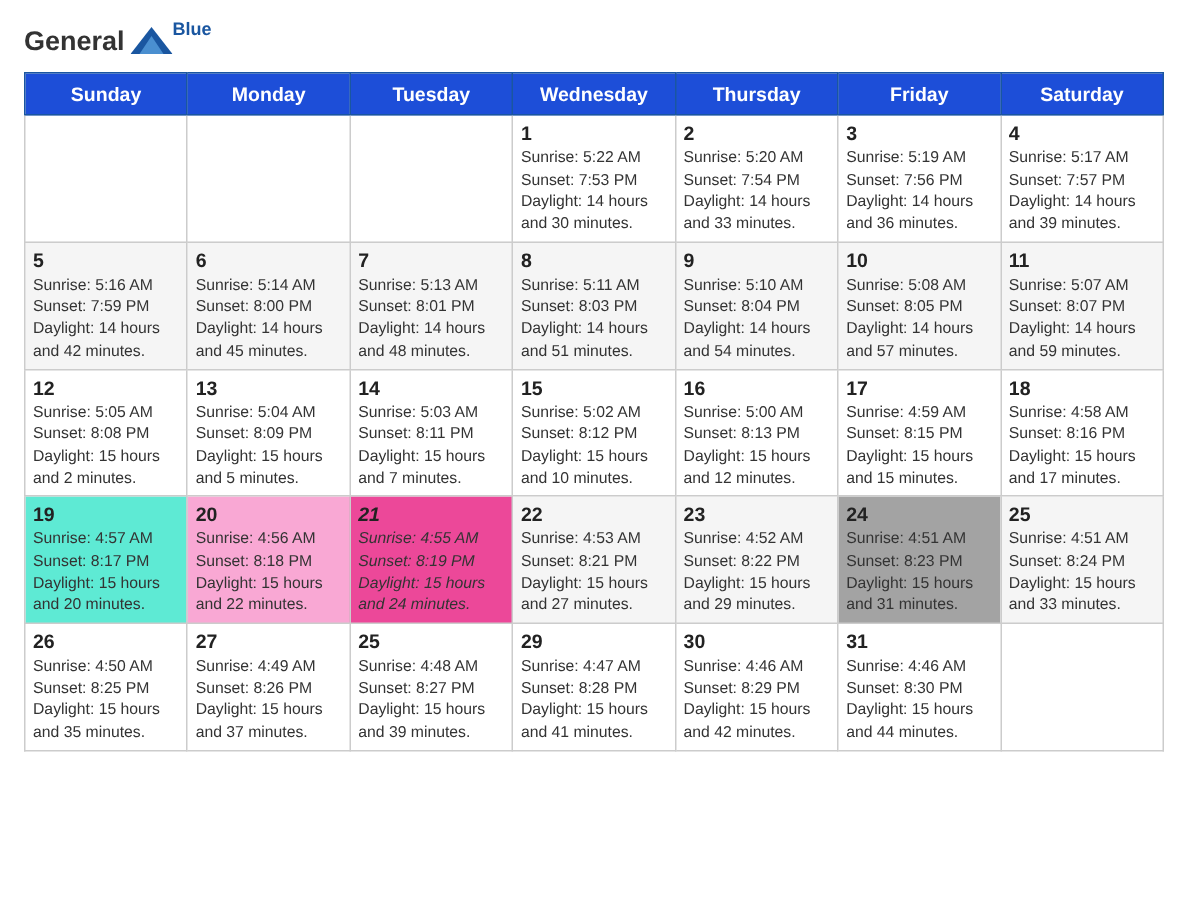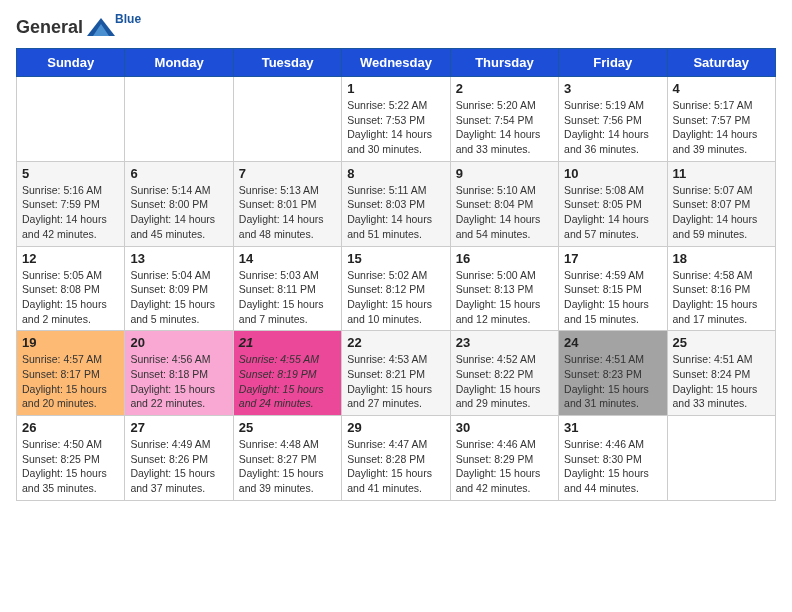--- a/index.html
+++ b/index.html
@@ -240,21 +240,21 @@
         </td>
         <td>
           <div class="day-number">18</div>
           <div class="day-info" style="white-space: pre-line;">Sunrise: 4:58 AM
 Sunset: 8:16 PM
 Daylight: 15 hours
 and 17 minutes.</div>
         </td>
       </tr>
       <tr>
-        <td style="background: #fdba74;">
+        <td style="background: #5eead4;">
           <div class="day-number">19</div>
           <div class="day-info" style="white-space: pre-line;">Sunrise: 4:57 AM
 Sunset: 8:17 PM
 Daylight: 15 hours
 and 20 minutes.</div>
         </td>
         <td style="background: #f9a8d4;">
           <div class="day-number">20</div>
           <div class="day-info" style="white-space: pre-line;">Sunrise: 4:56 AM
 Sunset: 8:18 PM

